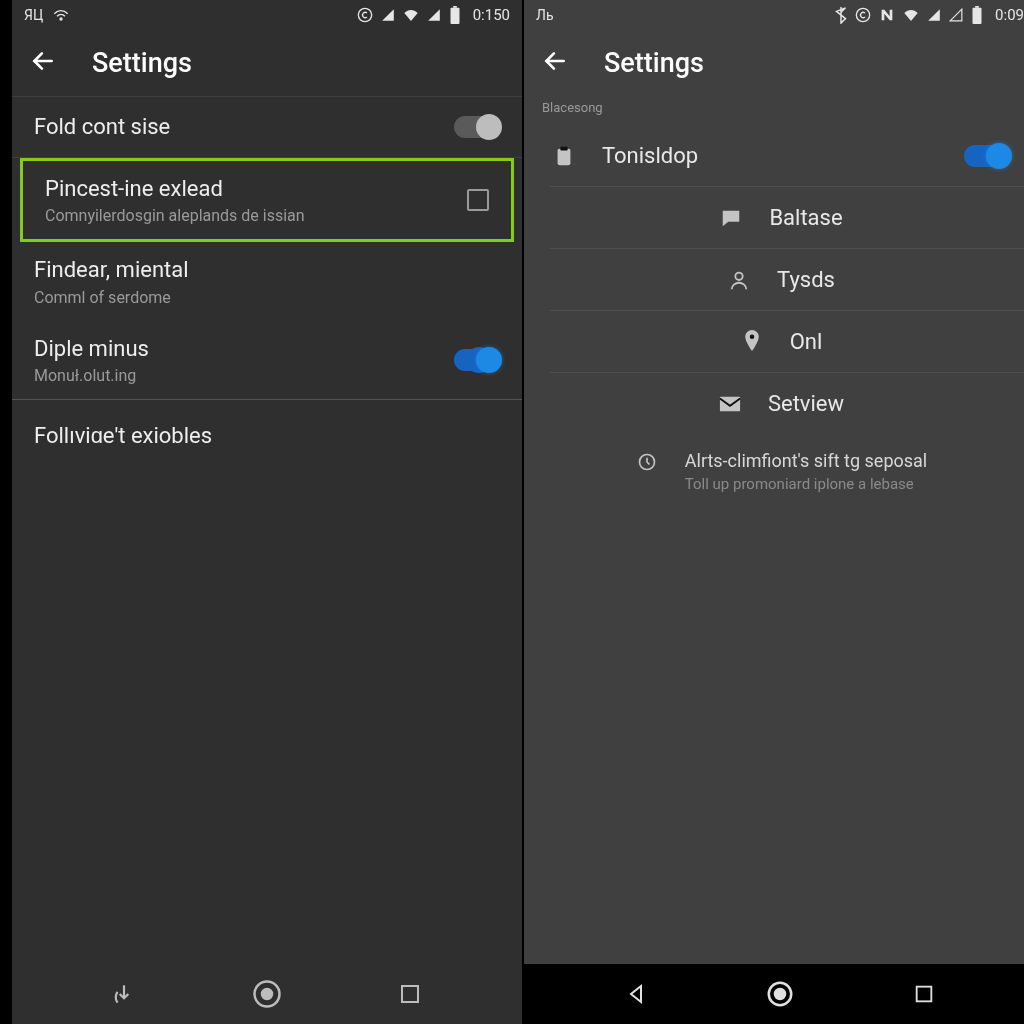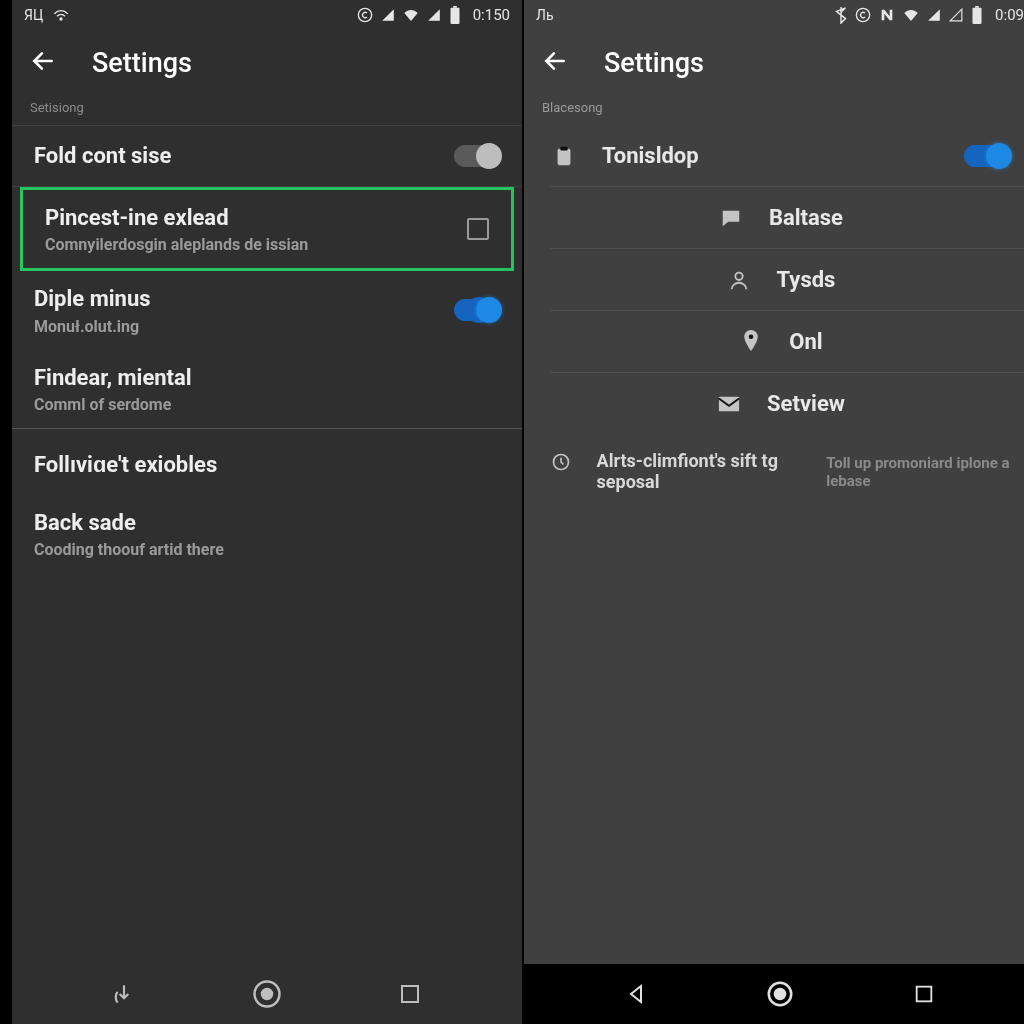--- a/index.html
+++ b/index.html
@@ -10,47 +10,47 @@
     .screen-right { background: #404040; }
     .status-bar { height: 30px; display: flex; align-items: center; justify-content: space-between; padding: 0 12px; color: #e6e6e6; font-size: 14px; }
     .status-left { display: flex; gap: 10px; align-items: center; }
     .status-right { display: flex; gap: 8px; align-items: center; }
     .status-right svg, .status-left svg { display: block; }
     .clock { font-size: 15px; margin-left: 4px; }
     .app-bar { height: 66px; display: flex; align-items: center; padding: 0 18px; gap: 36px; }
     .app-bar .title { color: #fff; font-size: 27px; font-weight: 500; }
     .section-label { color: #8c8c8c; font-size: 13px; padding: 4px 18px 10px; }
     .screen-right .section-label { color: #9a9a9a; }
-    .list { flex: 1; display: flex; flex-direction: column; font-weight: bold; }
+    .list { flex: 1; display: flex; flex-direction: column; }
     .row { padding: 16px 22px; position: relative; }
     .row-2line { padding: 14px 22px; }
     .title-lg { color: #eee; font-size: 22px; line-height: 1.25; }
     .subtitle { color: #9a9a9a; font-size: 16px; margin-top: 4px; }
     .row-control { position: absolute; right: 22px; top: 50%; transform: translateY(-50%); }
     .divider { height: 1px; background: rgba(255,255,255,0.08); margin: 0; }
     .divider-strong { height: 1px; background: rgba(255,255,255,0.18); }
-    .highlight-box { border: 3px solid #22c55e; margin: 0 8px; }
+    .highlight-box { border: 3px solid #84cc16; margin: 0 8px; }
     .checkbox { width: 22px; height: 22px; border: 2px solid #9a9a9a; border-radius: 2px; }
     .toggle { width: 46px; height: 22px; border-radius: 16px; position: relative; }
     .toggle .knob { position: absolute; width: 26px; height: 26px; border-radius: 50%; top: -2px; }
     .toggle-off { background: #5a5a5a; }
     .toggle-off .knob { right: -2px; background: #bdbdbd; }
     .toggle-on { background: #1565c0; }
     .toggle-on .knob { right: -2px; background: #1e88e5; box-shadow: 0 0 4px rgba(30,136,229,0.6); }
     .toggle-on-double::before { content:""; position:absolute; width:26px; height:26px; border-radius:50%; top:-2px; right:8px; background:#1565c0; }
     .nav-bar { height: 60px; display: flex; align-items: center; justify-content: space-around; padding: 0 40px; }
     .screen-right .nav-bar { background: #000; }
     .nav-btn { width: 44px; height: 44px; display:flex; align-items:center; justify-content:center; }
     
     .r-row { display: flex; align-items: center; gap: 24px; padding: 18px 26px; justify-content: center; }
     .r-icon { width: 28px; display:flex; justify-content:center; color:#c4c4c4; }
     .r-title { color: #e8e8e8; font-size: 22px; }
     .r-row-ctrl { margin-left: auto; }
     .r-2line { flex-direction: row; align-items: flex-start; padding: 16px 26px; }
-    .r-2line .textblock { display:flex; flex-direction:row;gap:32px; }
+    .r-2line .textblock { display:flex; flex-direction:column; }
     .r-sub { color: #8a8a8a; font-size: 15px; margin-top: 4px; }
     .r-title-sm { color: #d8d8d8; font-size: 18px; }
   </style>
 </head>
 <body>
 
 <div class="screens">
 
   <div class="screen screen-left">
     <div class="status-bar">
@@ -87,21 +87,20 @@
     <div class="app-bar">
       <span>
         <svg width="26" height="26" viewBox="0 0 24 24" fill="none" stroke="#fff" stroke-width="2.4" stroke-linecap="round">
             <path d="M20 12H4"></path>
             <path d="M11 5l-7 7 7 7"></path>
           </svg>
       </span>
       <span class="title">Settings</span>
     </div>
 
-    <div class="section-label">Setisiong</div>
     <div class="divider"></div>
 
     <div class="list">
 
       <div class="row">
         <div class="title-lg">Fold cont sise</div>
         <div class="row-control">
           <div class="toggle toggle-off">
               <div class="knob"></div>
             </div>
@@ -113,43 +112,39 @@
         <div class="row row-2line">
           <div class="title-lg">Pincest-ine exlead</div>
           <div class="subtitle">Comnyilerdosgin aleplands de issian</div>
           <div class="row-control">
             <div class="checkbox"></div>
           </div>
         </div>
       </div>
 
       <div class="row row-2line">
+        <div class="title-lg">Findear, miental</div>
+        <div class="subtitle">Comml of serdome</div>
+      </div>
+
+      <div class="row row-2line">
         <div class="title-lg">Diple minus</div>
         <div class="subtitle">Monuł.olut.ing</div>
         <div class="row-control">
           <div class="toggle toggle-on toggle-on-double">
               <div class="knob"></div>
             </div>
         </div>
       </div>
-
-      <div class="row row-2line">
-        <div class="title-lg">Findear, miental</div>
-        <div class="subtitle">Comml of serdome</div>
-      </div>
       <div class="divider-strong"></div>
 
       <div class="row" style="padding-top:22px;">
         <div class="title-lg">Follıviɑe't exiobles</div>
       </div>
 
-      <div class="row row-2line">
-        <div class="title-lg">Back sade</div>
-        <div class="subtitle">Cooding thoouf artid there</div>
-      </div>
     </div>
 
     <div class="nav-bar">
       <div class="nav-btn">
         <svg width="26" height="26" viewBox="0 0 24 24" fill="none" stroke="#bdbdbd" stroke-width="2">
             <path d="M12 4v12"></path>
             <path d="M8 12l4 4 4-4"></path>
             <path d="M6 20c-2-3-2-7 0-10"></path>
           </svg>
       </div>

